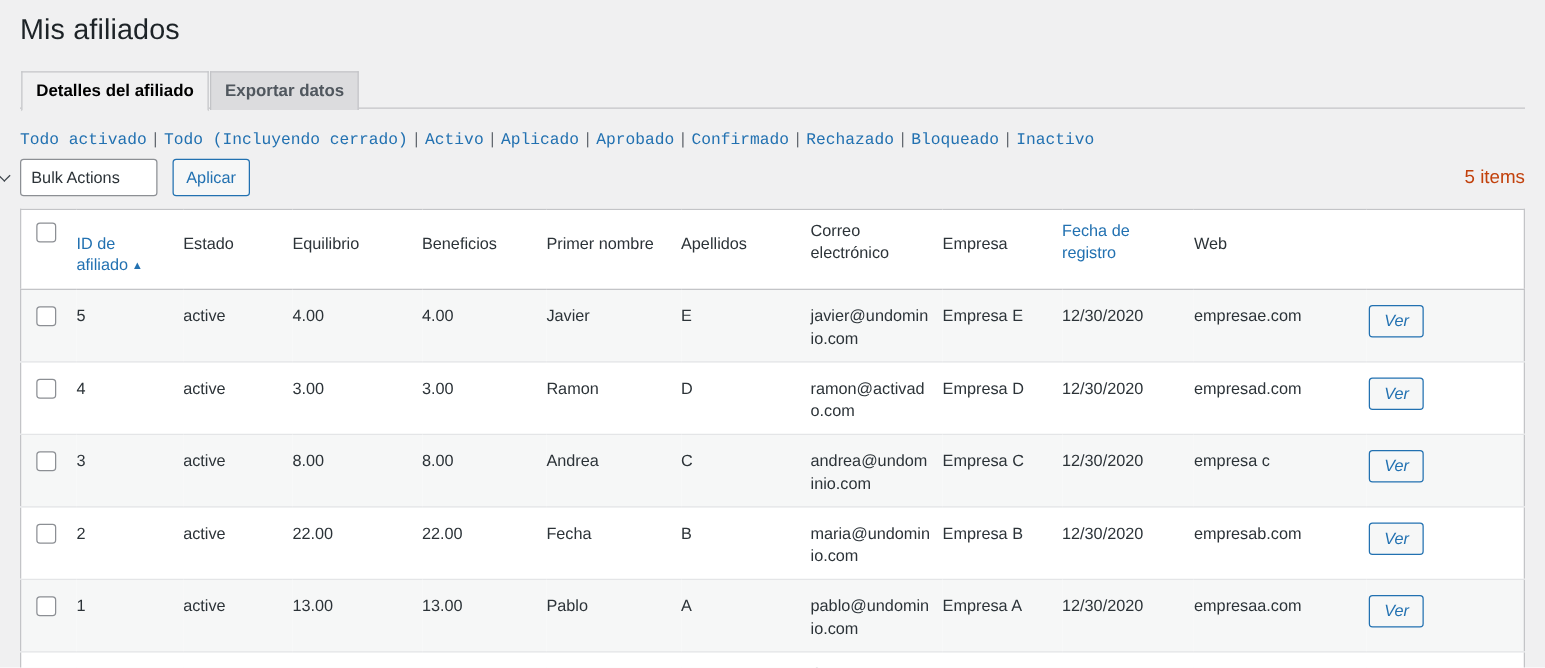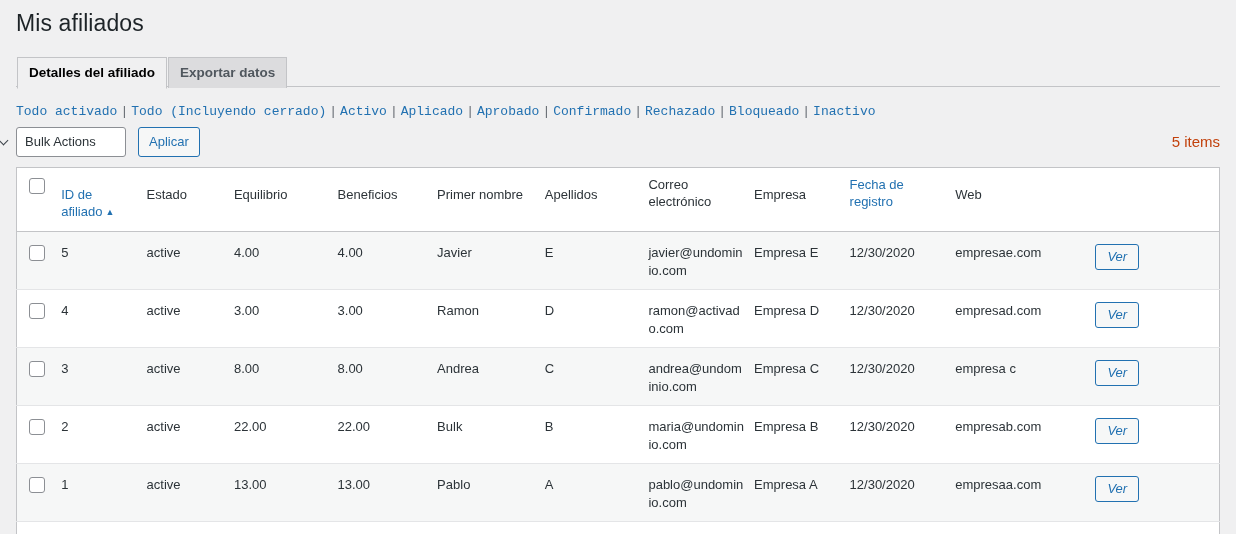--- a/index.html
+++ b/index.html
@@ -352,21 +352,21 @@
           <td class="col-date">12/30/2020</td>
           <td class="col-web">empresa c</td>
           <td class="col-action"><button class="view-btn">Ver</button></td>
         </tr>
         <tr>
           <td class="col-cb"><span class="cb"></span></td>
           <td class="col-id">2</td>
           <td class="col-status">active</td>
           <td class="col-balance">22.00</td>
           <td class="col-earnings">22.00</td>
-          <td class="col-first">Bulk</td>
+          <td class="col-first">Fecha</td>
           <td class="col-last">B</td>
           <td class="col-email">maria@undominio.com</td>
           <td class="col-company">Empresa B</td>
           <td class="col-date">12/30/2020</td>
           <td class="col-web">empresab.com</td>
           <td class="col-action"><button class="view-btn">Ver</button></td>
         </tr>
         <tr class="alt">
           <td class="col-cb"><span class="cb"></span></td>
           <td class="col-id">1</td>

